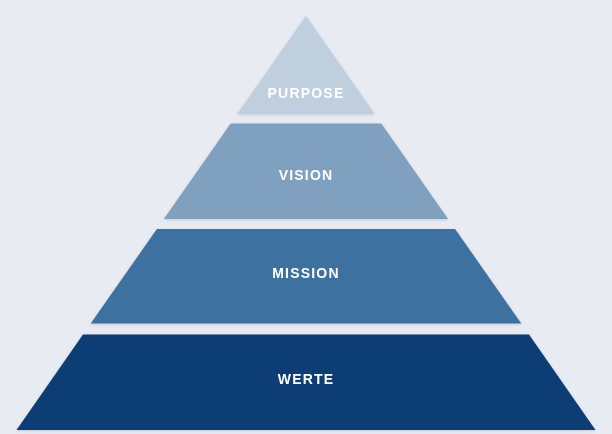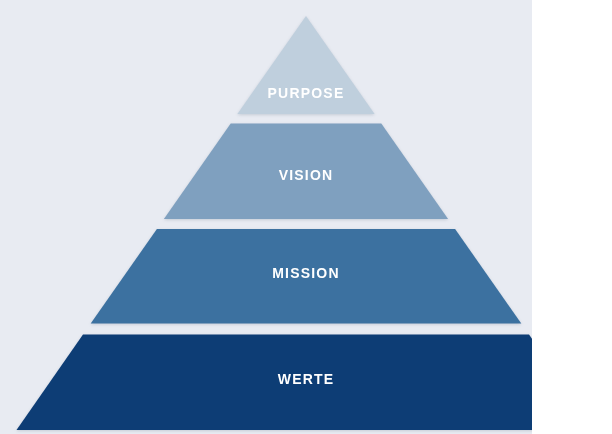--- a/index.html
+++ b/index.html
@@ -2,21 +2,21 @@
 <html lang="de"><head>
 <meta charset="utf-8">
 <style>
   html, body {
     margin: 0;
     padding: 0;
     background: #ffffff;
   }
   .stage {
     position: relative;
-    width: 532px;
+    width: 612px;
     height: 434px;
     overflow: hidden;
     font-family: "Liberation Sans", sans-serif;
   }
   .stage svg {
     display: block;
     width: 612px;
     height: 434px;
   }
   .level-shape {

